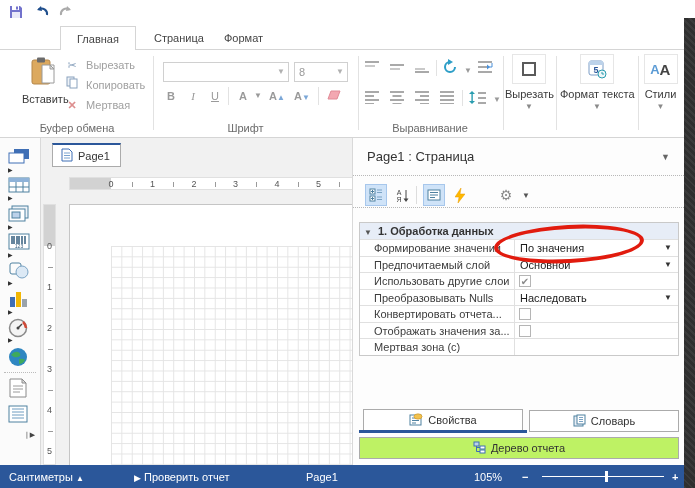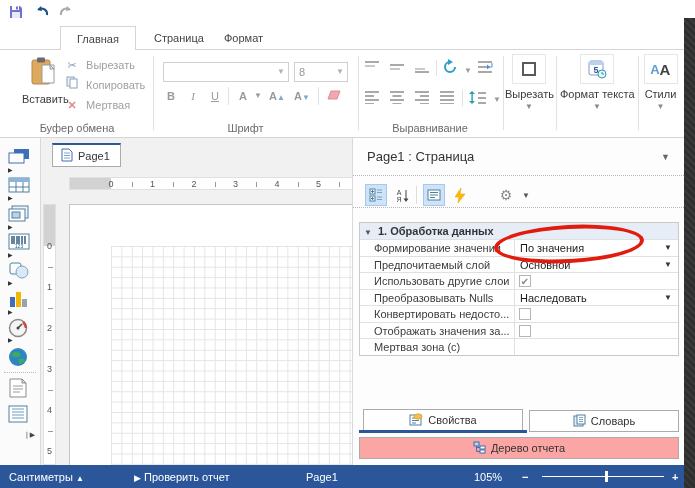--- a/index.html
+++ b/index.html
@@ -102,21 +102,21 @@
   .cb { position:absolute; left:159px; top:2px; width:12px; height:12px; border:1px solid #b5b5b5;
         background:#fff; font-size:10px; line-height:11px; text-align:center; color:#8a8a8a; cursor:pointer; }
 
   .ellipse { position:absolute; left:494px; top:225px; width:150px; height:38px; border:4px solid #e11b0e;
              border-radius:50%; transform:rotate(-3deg); pointer-events:none; }
 
   .ptab { position:absolute; height:22px; background:#fff; border:1px solid #ababab; line-height:20px;
           text-align:center; color:#333; cursor:pointer; }
   .ptab svg { vertical-align:-2px; margin-right:5px; }
   .ptab-underline { position:absolute; background:#2b579a; height:3px; }
-  .tree-btn { position:absolute; left:6px; top:299px; width:320px; height:22px; background:#fca5a5;
+  .tree-btn { position:absolute; left:6px; top:299px; width:320px; height:22px; background:#bef264;
               border:1px solid #ababab; line-height:20px; text-align:center; color:#333; cursor:pointer; }
   .tree-btn svg { vertical-align:-2px; margin-right:5px; }
 
   
   .status { position:absolute; left:0; top:465px; width:695px; height:23px; background:#2b579a;
             color:#fff; font-size:11px; }
   .st-item { position:absolute; top:5px; line-height:15px; cursor:pointer; white-space:nowrap; }
   .st-track { position:absolute; left:542px; top:11px; width:122px; height:1px; background:#fff; cursor:pointer; }
   .st-handle { position:absolute; left:63px; top:-5px; width:3px; height:11px; background:#fff; cursor:grab; }
 
@@ -516,21 +516,21 @@
         <div class="cb">✔</div>
       </div>
       <div class="prow">
         <span class="pname">Преобразовывать Nulls</span>
         <div class="pval">
           <span>Наследовать</span>
           <span class="dd">▼</span>
         </div>
       </div>
       <div class="prow">
-        <span class="pname">Конвертировать недосто...</span>
+        <span class="pname">Конвертировать отчета...</span>
         <div class="pval"></div>
         <div class="cb"></div>
       </div>
       <div class="prow">
         <span class="pname">Отображать значения за...</span>
         <div class="pval"></div>
         <div class="cb"></div>
       </div>
       <div class="prow">
         <span class="pname">Мертвая зона (с)</span>

